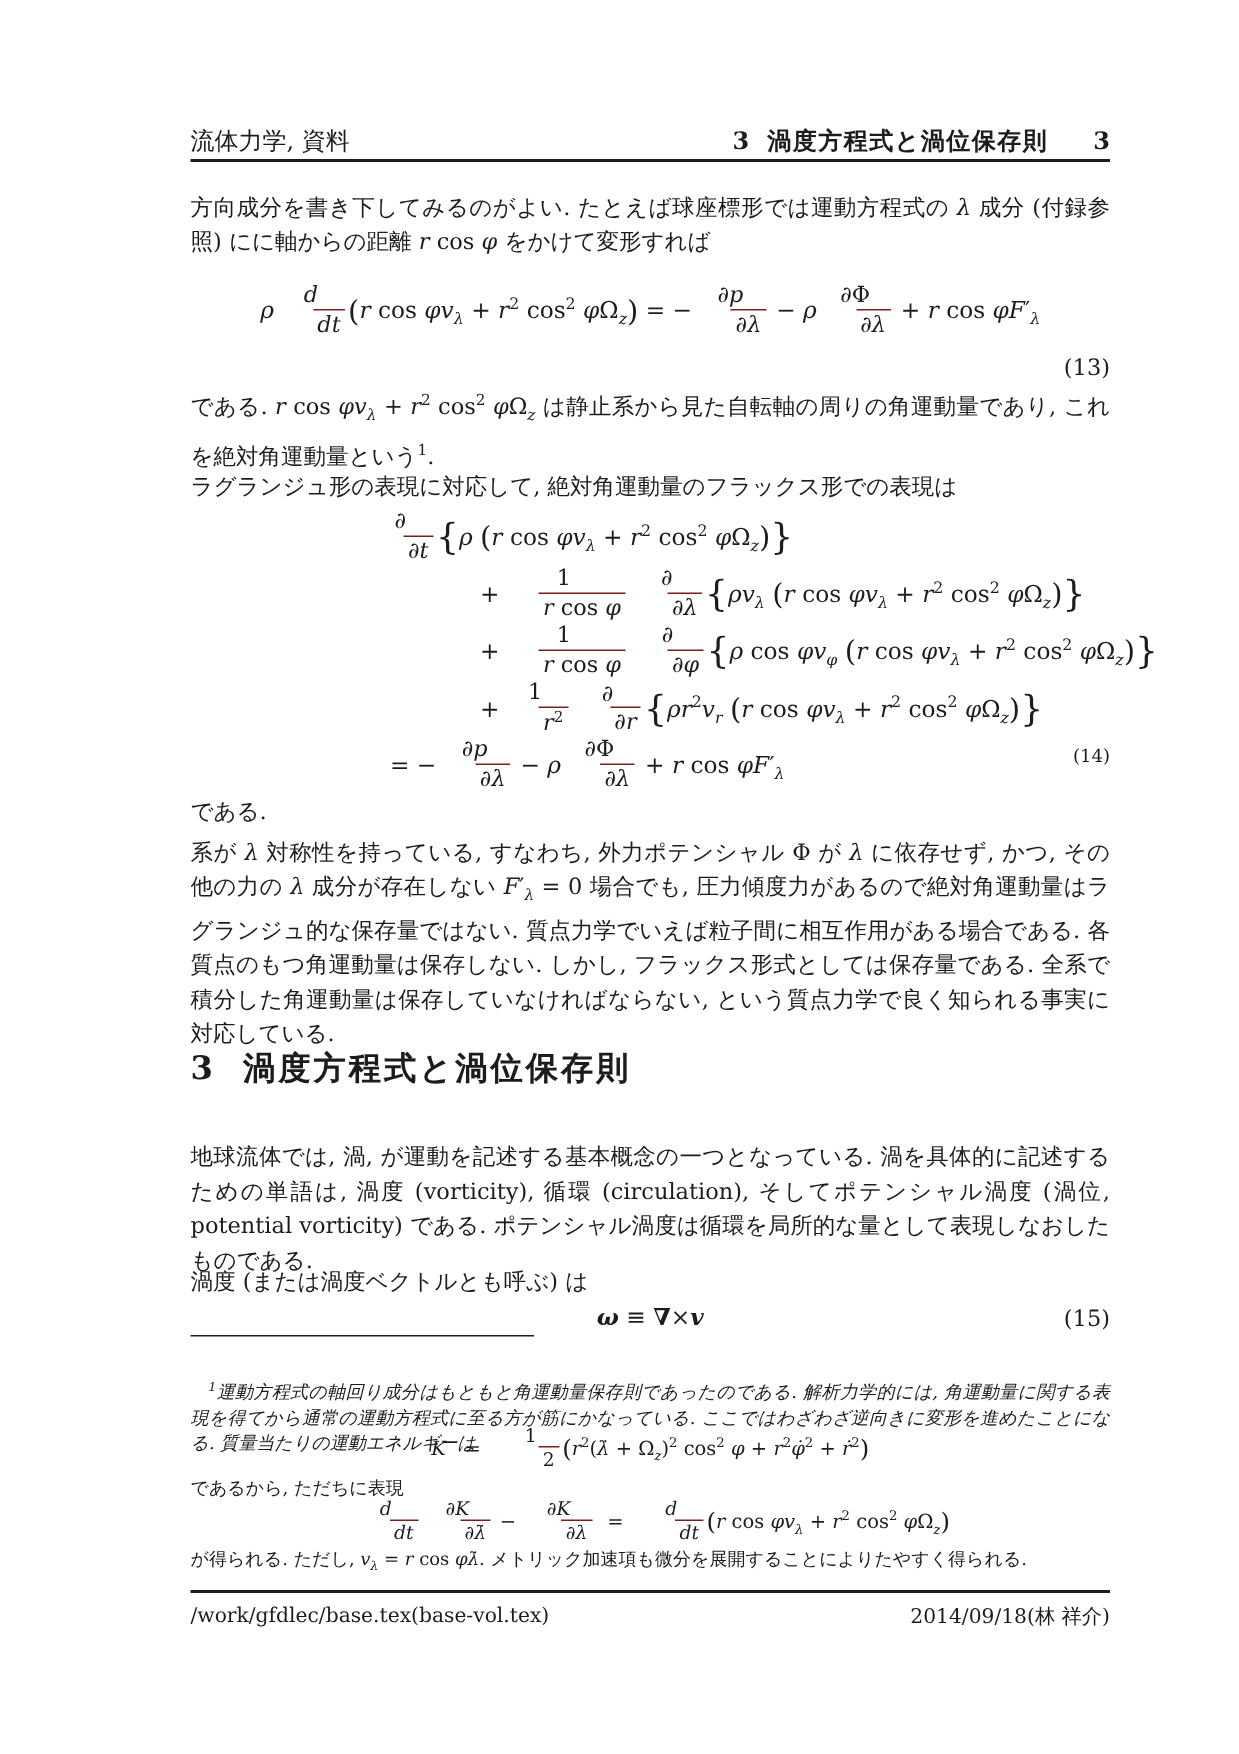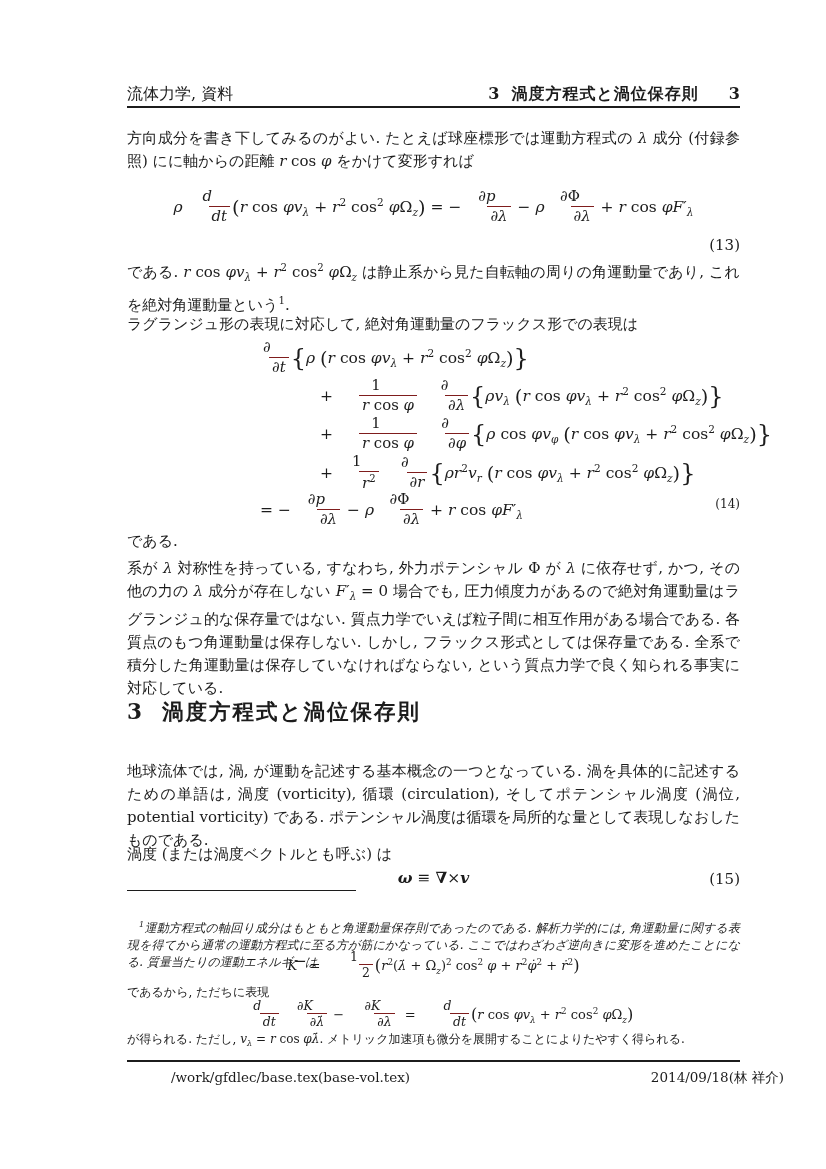--- a/index.html
+++ b/index.html
@@ -34,21 +34,21 @@
   .eq14 .eqline{position:absolute;white-space:nowrap;}
   
   .heading{display:flex;align-items:baseline;font-size:21.5px;font-weight:bold;}
   .heading .hnum{font-family:"DejaVu Serif","Liberation Serif",serif;}
   .heading .htitle{font-family:"DejaVu Sans","Liberation Sans",sans-serif;margin-left:20px;letter-spacing:2px;}
   
   .fnpara{font-size:12px;line-height:17px;text-align:justify;}
   .fnfirst{text-indent:12px;}
   .fneq{font-size:13px;text-align:center;line-height:1.2;}
   
-  .ftr{display:flex;justify-content:space-between;font-size:13.5px;margin-left:44px;}
+  .ftr{display:flex;justify-content:space-between;font-size:13.5px;}
 </style>
 </head>
 <body>
 
 <div class="abs col hdr" style="top:84px;">
   <span>流体力学, 資料</span>
   <span class="right">
     <span class="secno">3</span>
     <span class="sectitle">渦度方程式と渦位保存則</span>
     <span class="pgno">3</span>

